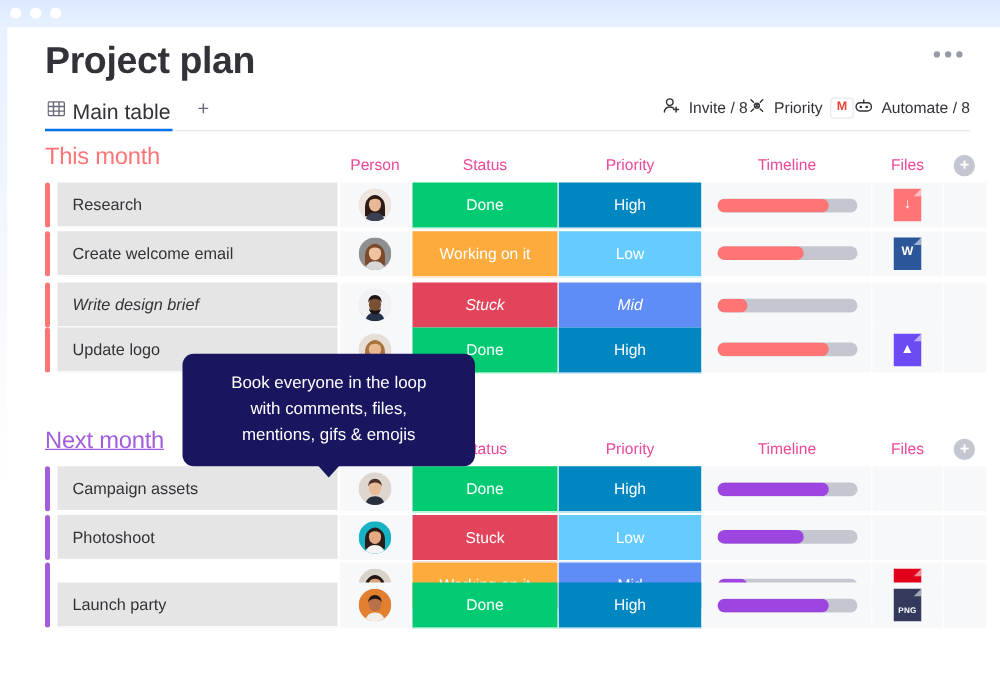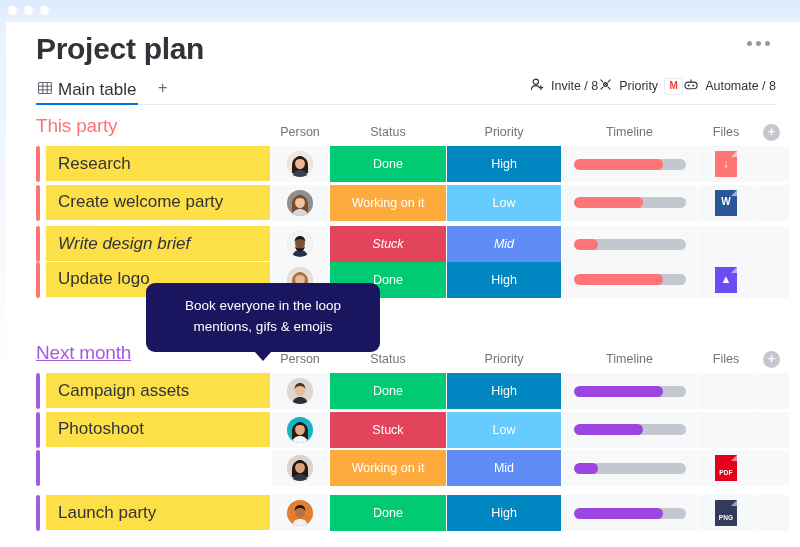--- a/index.html
+++ b/index.html
@@ -67,39 +67,39 @@
     border:1px solid #e6e9ef; display:flex; align-items:center; justify-content:center;
     font-size:10px; font-weight:700; color:#ea4335; line-height:1;
   }
 
   
   .group-title{
     position:absolute; font-size:19px; font-weight:400; letter-spacing:-0.2px;
   }
   .col-headers{ position:absolute; height:18px; }
   .col-header{
-    position:absolute; font-size:12.5px; color:#737373; text-align:center;
+    position:absolute; font-size:12.5px; color:#ec4899; text-align:center;
     top:0;
   }
   .add-column-button{
     position:absolute; width:17px; height:17px; border-radius:50%;
     background:#c5c7d0; color:#ffffff; font-size:13px; line-height:16px;
     text-align:center; cursor:pointer; font-weight:700;
   }
 
   
   .row{ position:absolute; height:36px; }
   .row-accent{
     position:absolute; left:0; top:0; width:4px; height:36px; border-radius:2px;
   }
   .cell-name{
     position:absolute; left:10px; top:0; height:36px; width:224px;
-    background:#fde047; display:flex; align-items:center;
+    background:#e5e5e5; display:flex; align-items:center;
     padding-left:12px; box-sizing:border-box;
-    font-size:17px; color:#323338;
+    font-size:13px; color:#323338;
     border-bottom:1px solid #ffffff;
   }
   .cell-person{
     position:absolute; left:236px; top:0; width:56px; height:36px;
     background:#f7f8fa; display:flex; align-items:center; justify-content:center;
     border-bottom:1px solid #ffffff;
   }
   .avatar{
     width:26px; height:26px; border-radius:50%;
     background:#d6d9e3; overflow:hidden; position:relative;
@@ -228,21 +228,21 @@
           <circle cx="11" cy="8.6" r="1.1" fill="#323338"></circle>
           <path d="M8.5 5V2.6" stroke="#323338" stroke-width="1.2" stroke-linecap="round"></path>
         </svg>
       </span>
       <span>Automate / 8</span>
     </div>
   </div>
 </div>
 
 <div id="board-body">
-    <div class="group-title" style="left: 36px; top: 115px; color: rgb(255, 117, 117);">This party</div>
+    <div class="group-title" style="left: 36px; top: 115px; color: rgb(255, 117, 117);">This month</div>
     <div class="col-headers" style="left: 36px; top: 125px; width: 740px;">
       <div class="col-header" style="left: 236px; width: 56px;">Person</div>
       <div class="col-header" style="left: 294px; width: 116px;">Status</div>
       <div class="col-header" style="left: 411px; width: 114px;">Priority</div>
       <div class="col-header" style="left: 526px; width: 135px;">Timeline</div>
       <div class="col-header" style="left: 662px; width: 56px;">Files</div>
       <div class="add-column-button" style="left: 727px; top: -1px;">+</div>
     </div>
     <div class="row" style="left: 36px; top: 146px; width: 740px;">
       <div class="row-accent" style="background: rgb(255, 117, 117);"></div>
@@ -267,21 +267,21 @@
       </div>
       <div class="cell-files">
         <div class="file-chip" style="background: rgb(255, 117, 117);">
           <span class="file-glyph" style="font-size: 11px;">↓</span>
         </div>
       </div>
       <div class="cell-extra"></div>
     </div>
     <div class="row" style="left: 36px; top: 184.5px; width: 740px;">
       <div class="row-accent" style="background: rgb(255, 117, 117);"></div>
-      <div class="cell-name">Create welcome party</div>
+      <div class="cell-name">Create welcome email</div>
       <div class="cell-person">
         <div class="avatar">
           <svg width="26" height="26" viewBox="0 0 26 26">
             <rect width="26" height="26" fill="#8f8f8f"></rect>
             <path d="M5 15c0-6 3.2-9.5 8-9.5S21 9 21 15v7H5z" fill="#7b4a2d"></path>
             <path d="M5.5 26c0-4.6 3.4-7 7.5-7s7.5 2.4 7.5 7z" fill="#d8d8d8"></path>
             <ellipse cx="13" cy="12.4" rx="4.9" ry="5.8" fill="#f0c3a0"></ellipse>
             <path d="M7.6 11.2c0-4 2.3-6.2 5.4-6.2s5.4 2.2 5.4 6.2c-1-2.4-3-3.2-5.4-3.2s-4.4.8-5.4 3.2z" fill="#7b4a2d"></path>
           </svg>
         </div>
@@ -426,21 +426,21 @@
       <div class="cell-timeline">
         <div class="timeline-track">
           <div class="timeline-fill" style="width: 22%; background: rgb(157, 69, 224);"></div>
         </div>
       </div>
       <div class="cell-files">
         <div class="file-chip" style="background: rgb(226, 0, 26);">PDF</div>
       </div>
       <div class="cell-extra"></div>
     </div>
-    <div class="row" style="left: 36px; top: 495px; width: 740px;">
+    <div class="row" style="left: 36px; top: 466px; width: 740px;">
       <div class="row-accent" style="background: rgb(162, 93, 220);"></div>
       <div class="cell-name">Launch party</div>
       <div class="cell-person">
         <div class="avatar">
           <svg width="26" height="26" viewBox="0 0 26 26">
             <rect width="26" height="26" fill="#e2802f"></rect>
             <path d="M5.5 26c0-4.6 3.4-7 7.5-7s7.5 2.4 7.5 7z" fill="#f0efed"></path>
             <ellipse cx="13" cy="12.4" rx="4.9" ry="5.8" fill="#b9714a"></ellipse>
             <path d="M7.6 11.2c0-4 2.3-6.2 5.4-6.2s5.4 2.2 5.4 6.2c-1-2.4-3-3.2-5.4-3.2s-4.4.8-5.4 3.2z" fill="#241713"></path>
           </svg>
@@ -455,15 +455,16 @@
       </div>
       <div class="cell-files">
         <div class="file-chip" style="background: rgb(52, 58, 92);">PNG</div>
       </div>
       <div class="cell-extra"></div>
     </div>
   </div>
 
 <div id="tooltip">
   <div>Book everyone in the loop</div>
+  <div>with comments, files,</div>
   <div>mentions, gifs &amp; emojis</div>
   <div id="tooltip-pointer"></div>
 </div>
 
 </body></html>

